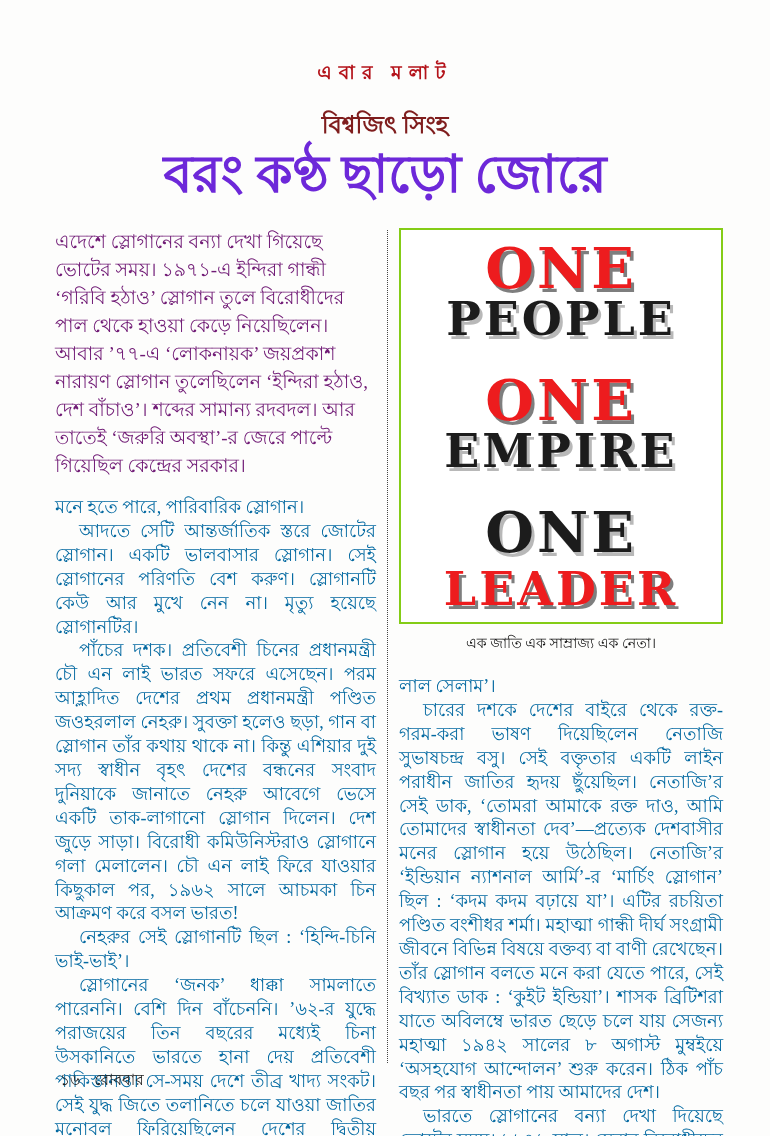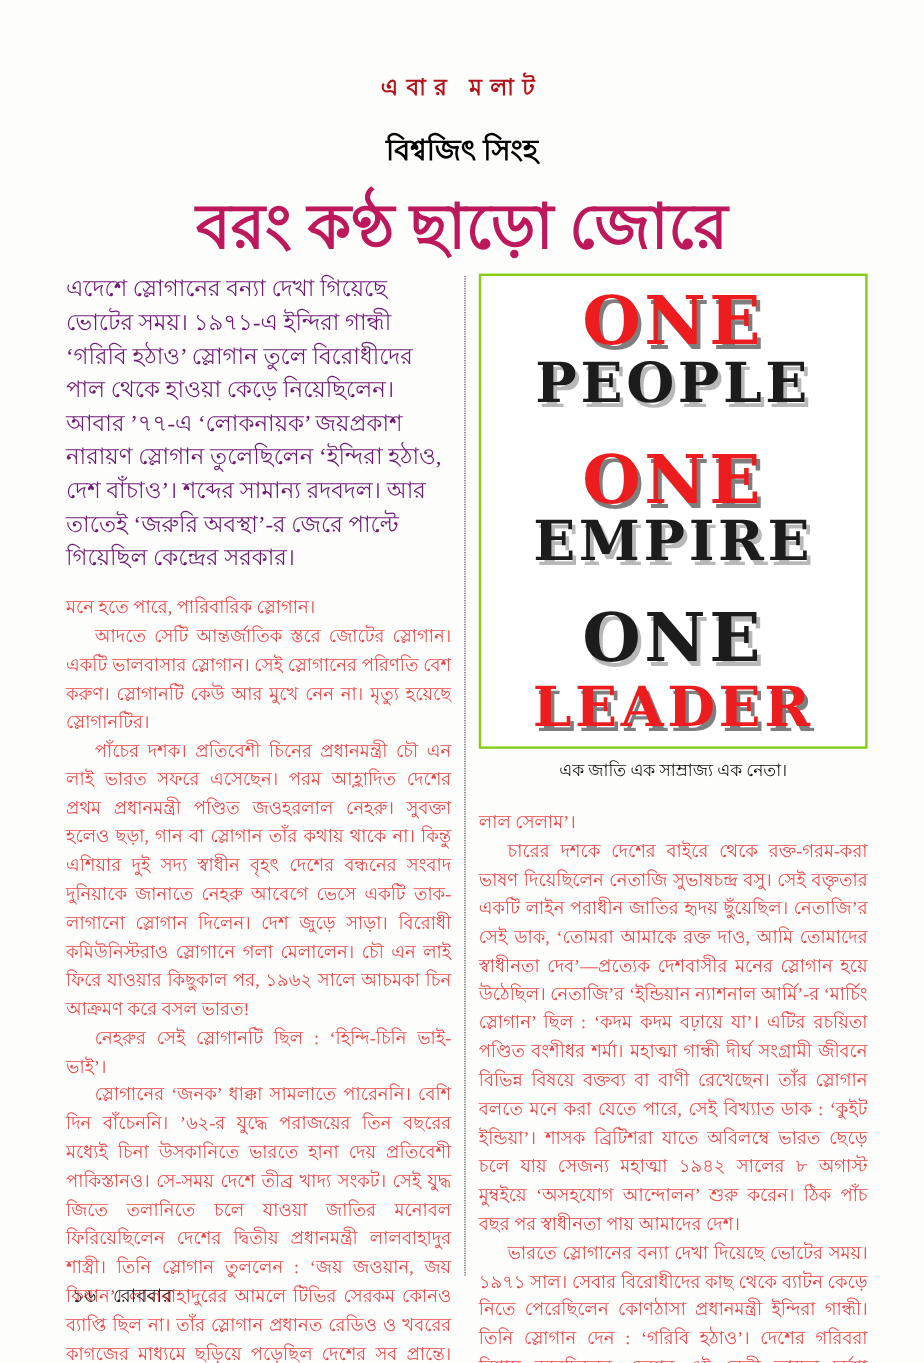--- a/index.html
+++ b/index.html
@@ -18,29 +18,28 @@
     position:absolute; top:58px; left:0; width:100%;
     text-align:center;
     font-size:19px; font-weight:bold;
     letter-spacing:7px;
     color:#b4131a;
   }
   .author {
     position:absolute; top:106px; left:0; width:100%;
     text-align:center;
     font-size:24px; font-weight:bold;
-    color:#000000;
+    color:#7f1d1d;
   }
   .title {
     position:absolute; top:140px; left:0; width:100%;
     text-align:center;
     font-size:52px; font-weight:bold;
-    color:#be185d;
+    color:#6d28d9;
     line-height:70px;
-    margin-top:16px;
   }
   
   .content {
     position:absolute; top:228px; left:55px;
     width:668px; height:835px;
     display:flex;
   }
   .col-left { width:322px; }
   .divider {
     border-left:1px dotted #444444;
@@ -48,23 +47,23 @@
   }
   .col-right { width:324px; display:flex; flex-direction:column; }
 
   .intro {
     font-size:19px; line-height:28px;
     text-align:left;
     margin-bottom:16px;
     color:#701a75;
   }
   .body-par {
-    font-size:15px; line-height:23.9px;
+    font-size:18px; line-height:23.9px;
     text-align:justify;
-    color:#ef4444;
+    color:#0369a1;
   }
   .body-par.indent { text-indent:24px; }
 
   
   .poster {
     width:324px; height:427px;
     border:2px solid #84cc16;
     background:#ffffff;
     display:flex; flex-direction:column;
     align-items:center; justify-content:center;

